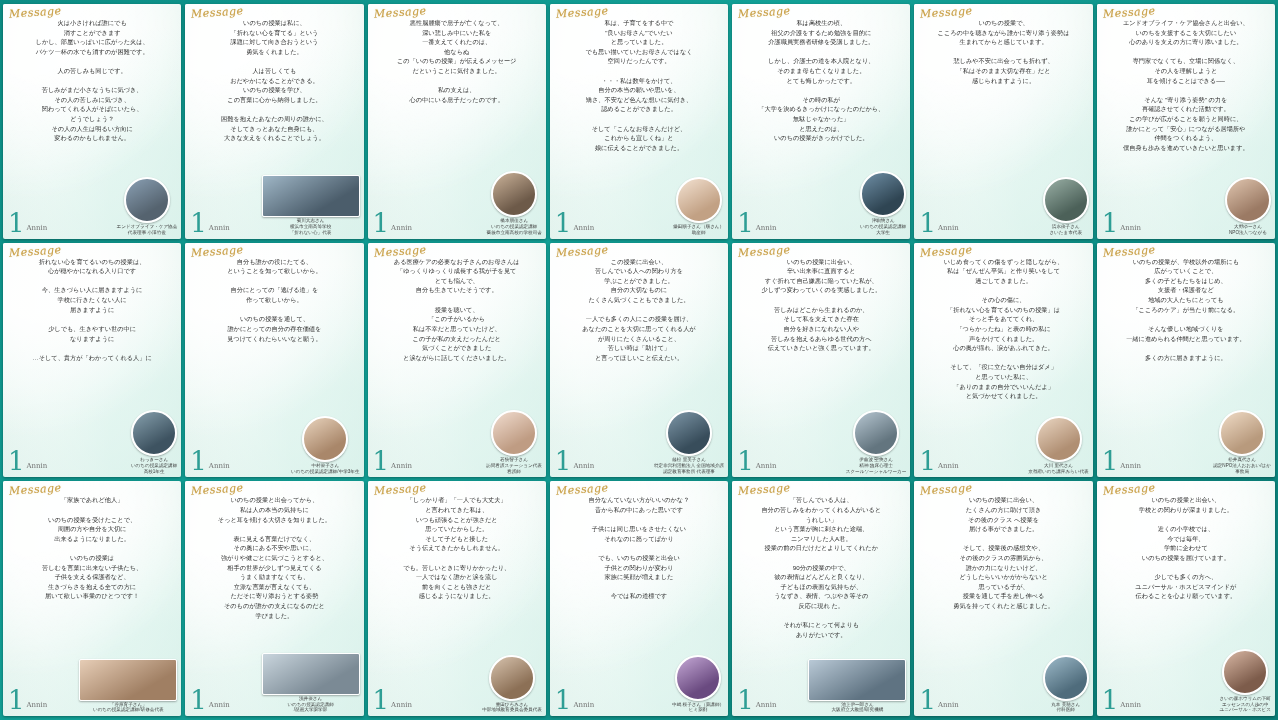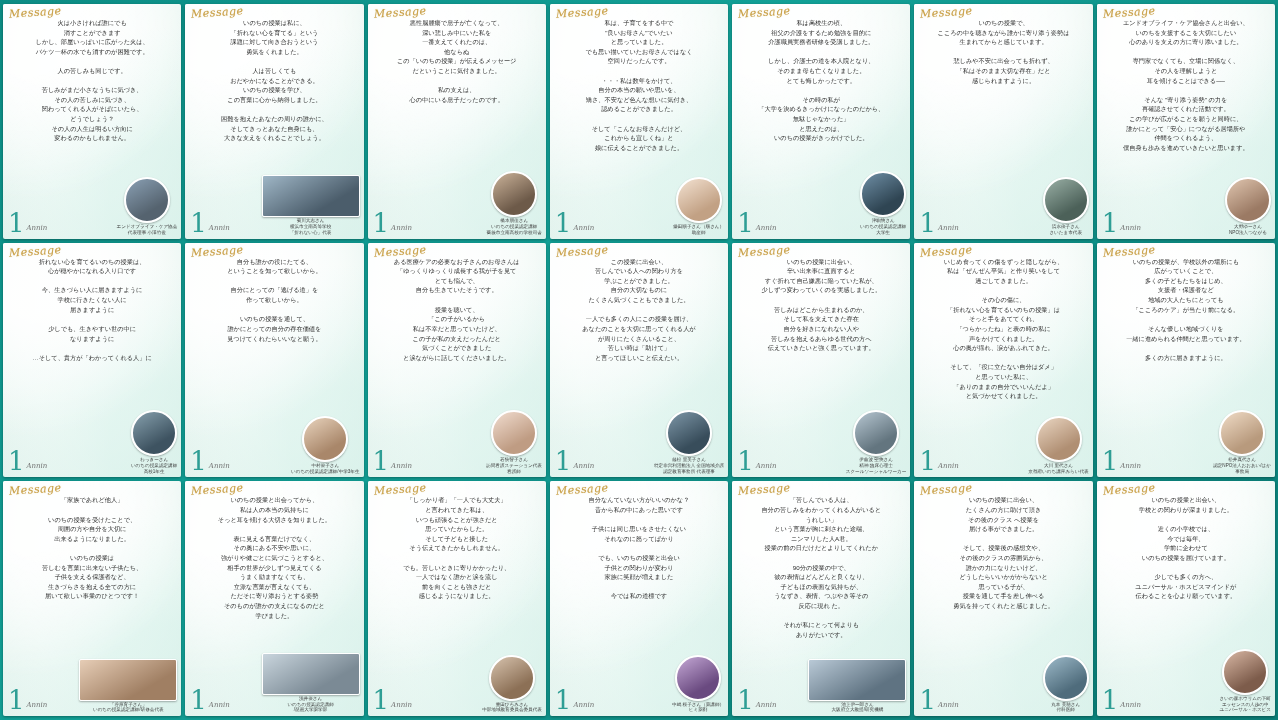--- a/index.html
+++ b/index.html
@@ -88,21 +88,20 @@
     line-height: 1;
   }
   .brand .num {
     font-family: "DejaVu Serif", serif;
     font-size: 26px;
     color: #0f8f85;
     opacity: 0.85;
   }
   .brand .sub {
     font-family: "DejaVu Serif", serif;
-    font-style: italic;
     font-size: 7px;
     color: #6f6f6f;
     padding-bottom: 4px;
   }
   .person {
     display: flex;
     flex-direction: column;
     align-items: center;
     gap: 1px;
     max-width: 112px;

